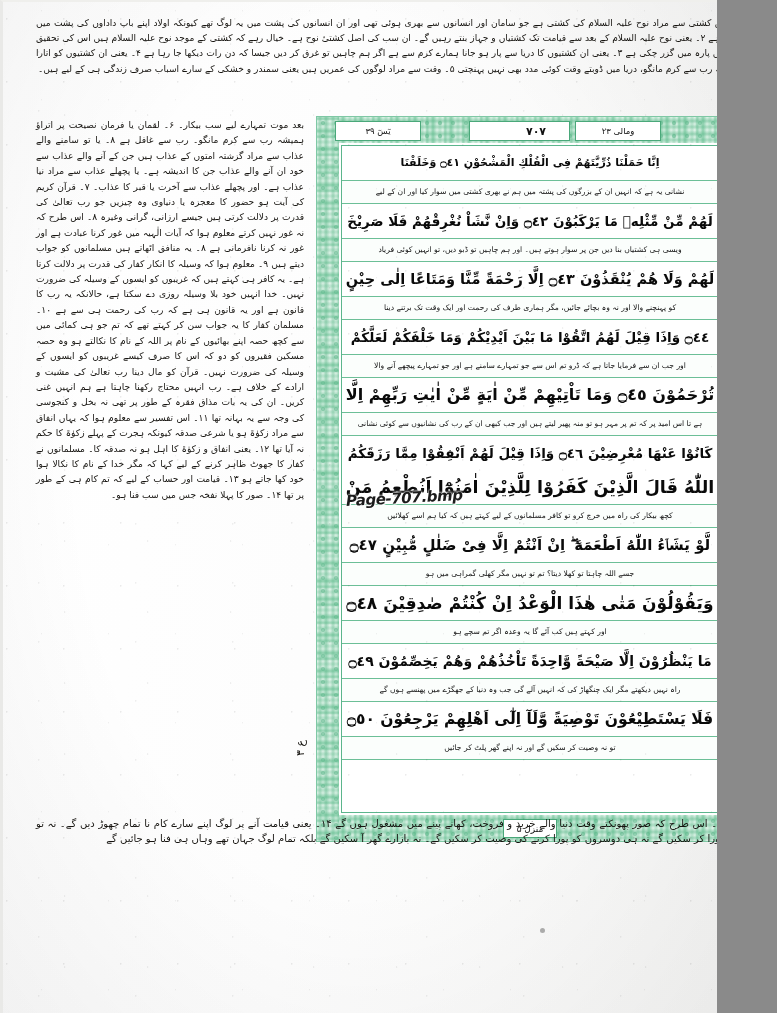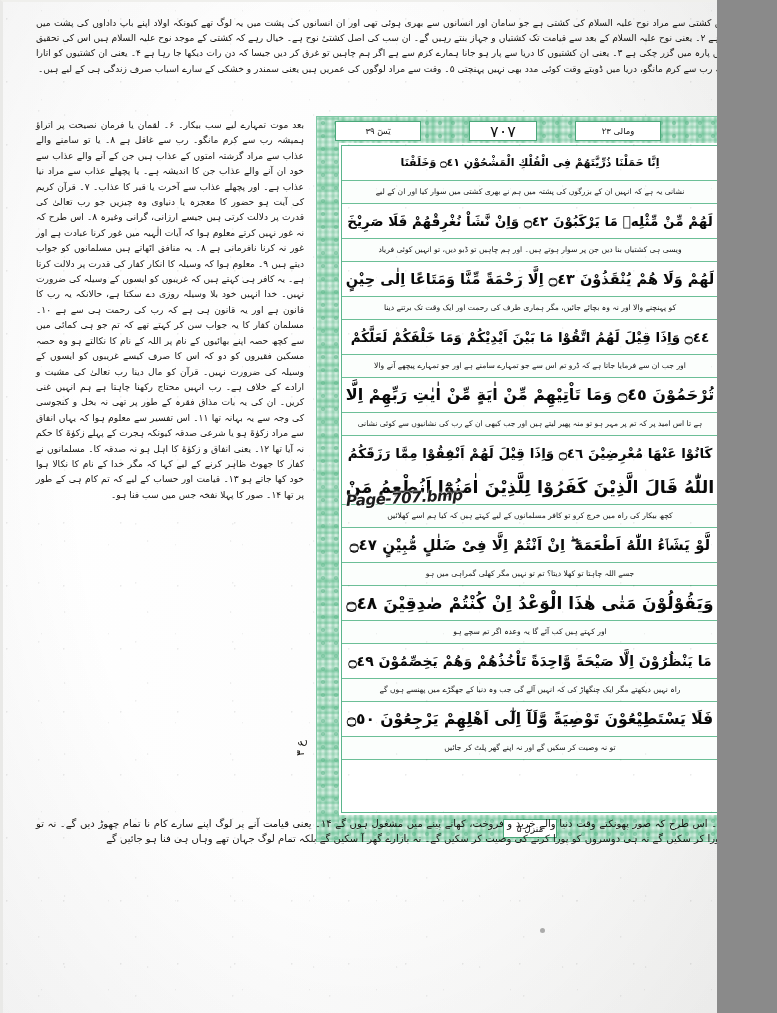--- a/index.html
+++ b/index.html
@@ -98,21 +98,21 @@
   
   .hdr-box{
     position:absolute;top:4px;height:18px;
     background:#ffffff;border:1px solid #4aa87a;
     display:flex;align-items:center;justify-content:center;
     font-size:8.5px;color:#101010;direction:rtl;
     font-family:"DejaVu Sans","Liberation Sans",sans-serif;
     white-space:nowrap;
   }
   #hdr-sura {left:18px;width:84px;}
-  #hdr-page {left:152px;width:66px;font-size:16px;font-weight:normal;letter-spacing:1px;}
+  #hdr-page {left:152px;width:66px;font-size:11px;font-weight:bold;letter-spacing:1px;padding-left:33px;}
   #hdr-para {left:258px;width:84px;}
 
   
   #manzil-box{
     position:absolute;bottom:3px;left:50%;transform:translateX(-50%);
     height:17px;min-width:52px;padding:0 0;
     background:#ffffff;border:1px solid #4aa87a;
     display:flex;align-items:center;justify-content:center;
     font-size:9px;color:#101010;direction:rtl;white-space:nowrap;
   }

